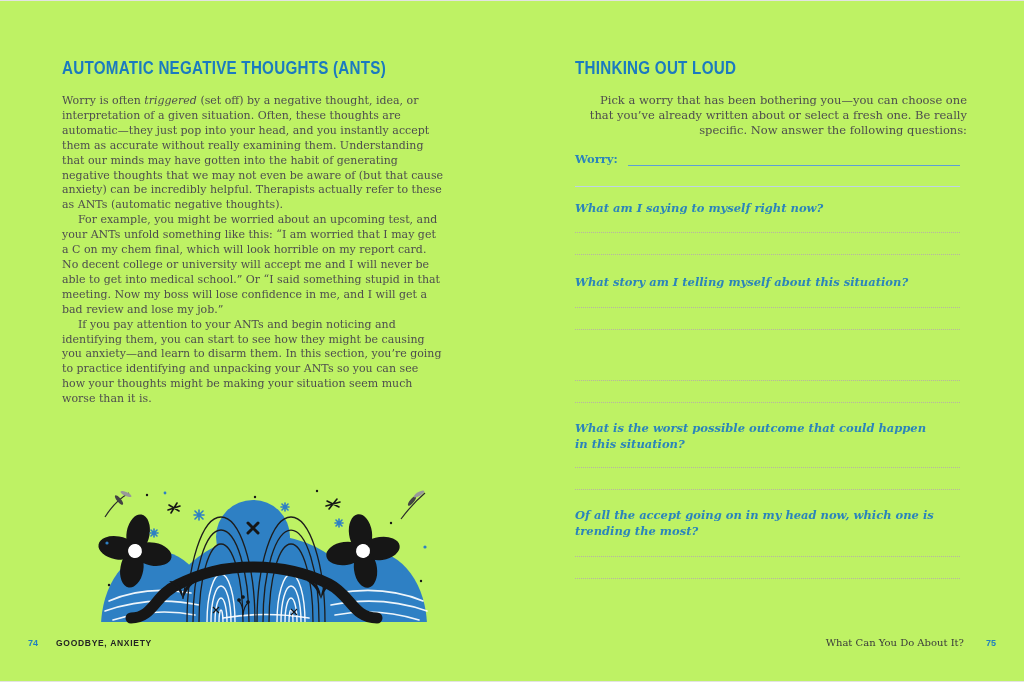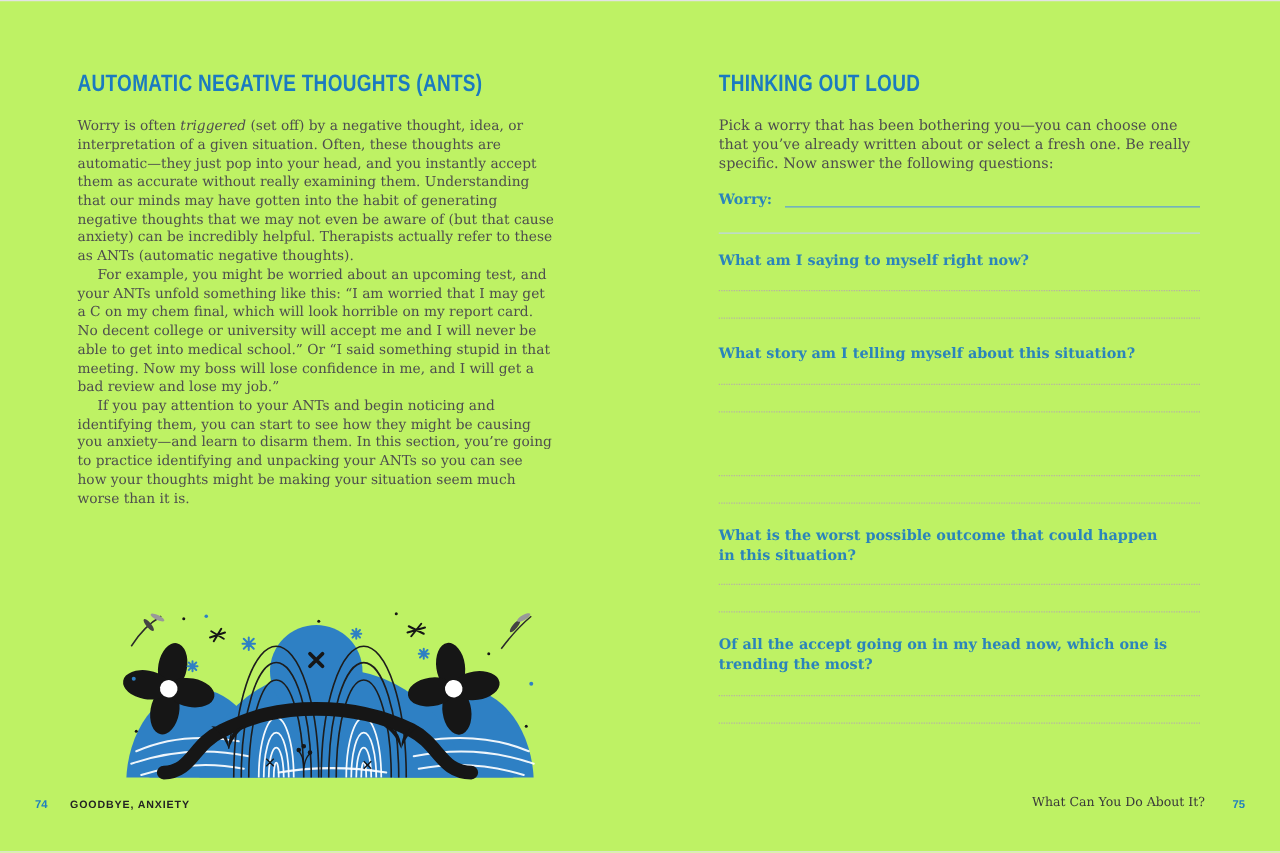--- a/index.html
+++ b/index.html
@@ -12,24 +12,24 @@
   
   .pg-heading{position:absolute;margin:0;color:#1b7ac0;
     font-family:"Liberation Sans", sans-serif;font-weight:bold;font-size:19px;
     letter-spacing:.3px;white-space:nowrap;}
   .cond{display:inline-block;transform:scaleX(.8);transform-origin:0 50%;}
   
   .bodycol{position:absolute;left:62px;top:93px;width:382px;}
   .bodycol p{margin:0;font-size:11px;line-height:14.9px;color:#4e4e4e;}
   .bodycol p.indent{text-indent:16px;}
   .intro{position:absolute;left:575px;top:92px;width:392px;margin:0;
-    font-size:11.5px;line-height:14.9px;color:#4e4e4e;}
+    font-size:11.5px;line-height:14.9px;color:#4e4e4e;text-align:right;}
   
   .q{position:absolute;left:575px;color:#2b84bb;font-weight:bold;font-size:11.5px;
-    line-height:15.5px;white-space:pre-line;}
+    line-height:15.5px;white-space:pre-line;font-style:italic;}
   .dot{position:absolute;left:575px;width:385px;height:0;
     border-bottom:1.6px dotted #b7b2a4;}
   .solid-light{position:absolute;left:575px;width:385px;height:0;
     border-bottom:1px solid #bdd3e7;}
   .worry-row{position:absolute;left:575px;top:151px;width:385px;
     display:flex;align-items:flex-end;}
   .worry-label{color:#2b84bb;font-weight:bold;font-size:11.5px;}
   .worry-fill{flex:1;margin-left:10px;height:13px;border-bottom:1.2px solid #5c9fd6;}
   
   .footL{position:absolute;left:28px;top:637px;display:flex;align-items:baseline;gap:18px;}

